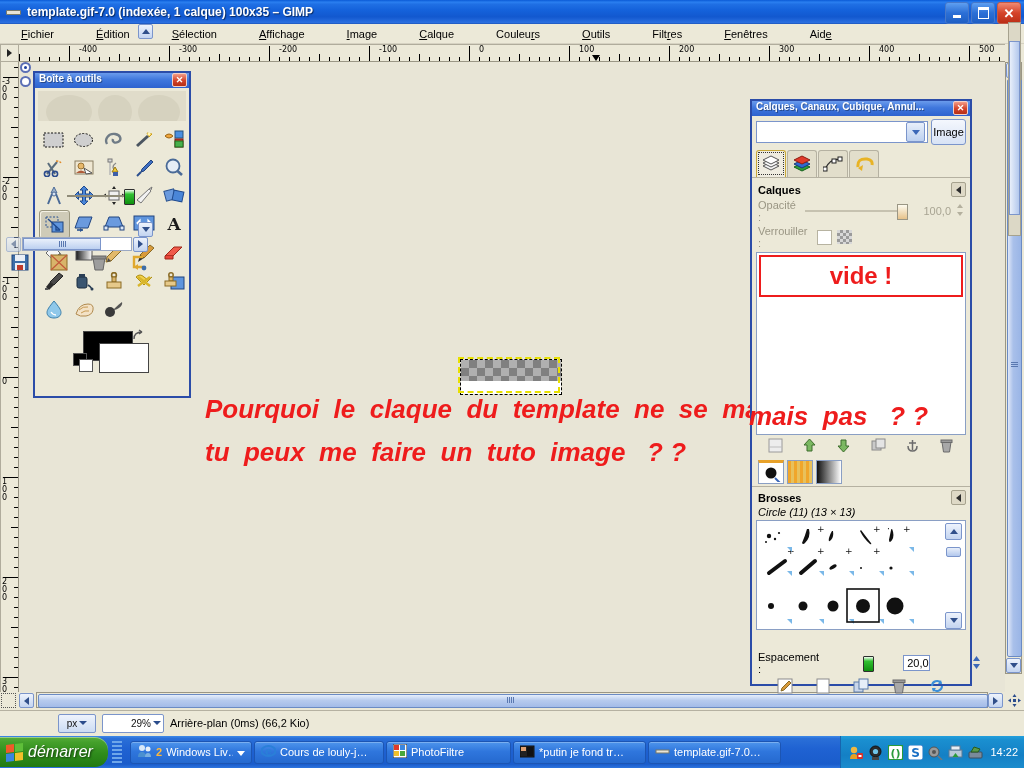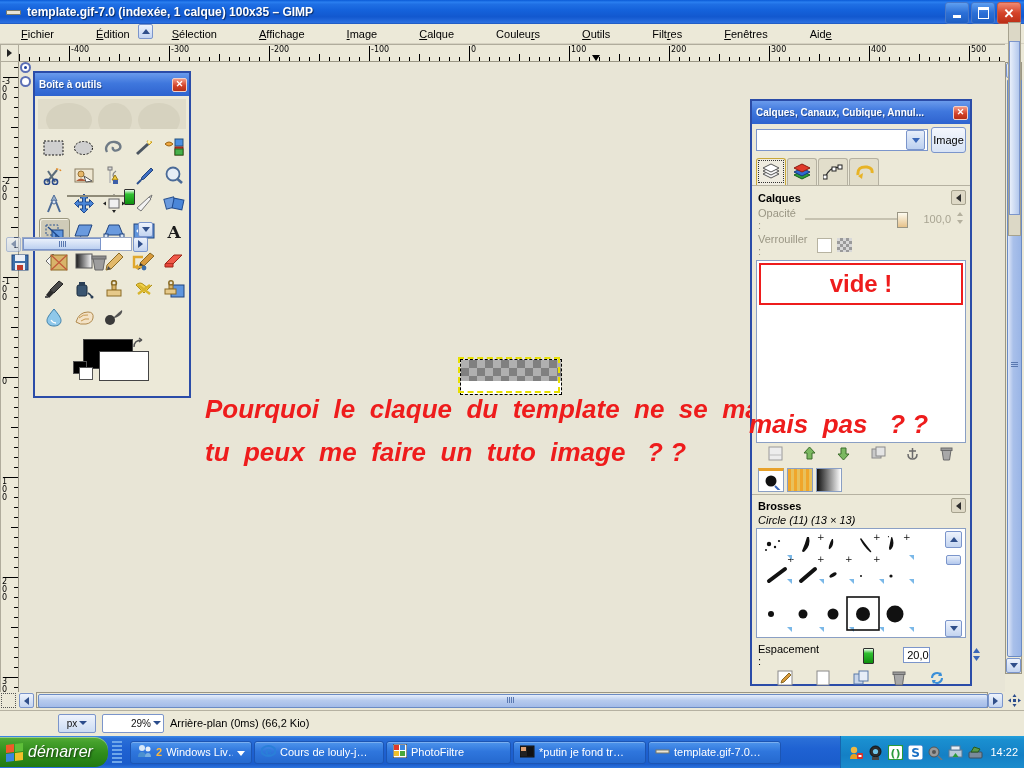--- a/index.html
+++ b/index.html
@@ -34,21 +34,21 @@
   .menubar{position:absolute;left:0;top:24px;width:1024px;height:19px;background:#ece9d8;display:flex;align-items:center;border-bottom:1px solid #d6d2c2;}
   .menubar .mi{padding:2px 21px;color:#000;font-size:11px;cursor:default;}
   .menubar .mi u{text-decoration:underline;}
 
   
   .ruler-corner{position:absolute;left:0;top:44px;width:19px;height:18px;background:#ece9d8;border:1px solid #b0ac9c;box-sizing:border-box;display:flex;align-items:center;justify-content:center;}
   .ruler-corner .arrow{width:0;height:0;border-left:5px solid #222;border-top:4px solid transparent;border-bottom:4px solid transparent;}
   .hruler{position:absolute;left:19px;top:44px;width:986px;height:18px;background:#ece9d8;border-top:1px solid #b0ac9c;border-bottom:1px solid #9a9685;box-sizing:border-box;overflow:hidden;}
   .vruler{position:absolute;left:0;top:62px;width:19px;height:630px;background:#ece9d8;border-left:1px solid #b0ac9c;border-right:1px solid #9a9685;box-sizing:border-box;overflow:hidden;}
   .tick{position:absolute;background:#000;}
-  .rlab{position:absolute;font-size:8px;color:#000;font-family:"DejaVu Sans",sans-serif;line-height:8px;}
+  .rlab{position:absolute;font-size:8px;color:#000;font-family:"DejaVu Sans",sans-serif;line-height:8px;margin-left:8px;}
   .vlab{position:absolute;font-size:8px;color:#000;font-family:"DejaVu Sans",sans-serif;width:9px;line-height:8px;word-break:break-all;text-align:left;}
 
   
   .canvas{position:absolute;left:19px;top:62px;width:986px;height:630px;background:#e8e5d6;overflow:hidden;}
   .canvas-img{position:absolute;left:441px;top:297px;width:102px;height:36px;}
   .checker{position:absolute;left:1px;top:1px;width:100px;height:21px;
     background-image:
       linear-gradient(45deg,#808080 25%,transparent 25%,transparent 75%,#808080 75%),
       linear-gradient(45deg,#808080 25%,transparent 25%,transparent 75%,#808080 75%);
     background-size:16px 16px;background-position:0 0,8px 8px;background-color:#b0b0b0;}
@@ -80,21 +80,21 @@
 
   
   .statusbar{position:absolute;left:0;top:710px;width:1024px;height:24px;background:#ece9d8;border-top:1px solid #b5b1a1;display:flex;align-items:center;}
   .unitsel{margin-left:58px;width:36px;height:17px;background:linear-gradient(to bottom,#eef3fc,#ccdcf4);border:1px solid #7b95cb;border-radius:2px;display:flex;align-items:center;justify-content:center;gap:2px;font-size:10px;color:#111;}
   .zoomsel{margin-left:6px;width:58px;height:17px;background:#fff;border:1px solid #7b95cb;border-radius:2px;display:flex;align-items:center;justify-content:flex-end;padding-right:2px;gap:2px;font-size:10px;color:#111;}
   .caret{width:0;height:0;border-left:4px solid transparent;border-right:4px solid transparent;border-top:4px solid #2b4c8c;}
   .statustext{margin-left:6px;font-size:11px;color:#000;}
 
   
   .dock{position:absolute;background:#ece9d8;border:2px solid #2b4ca8;box-sizing:border-box;}
-  .dock-title{height:23px;background:linear-gradient(to bottom,#6a9bec,#3f77dd 45%,#2e63cf);display:flex;align-items:center;padding:0 2px;}
+  .dock-title{height:15px;background:linear-gradient(to bottom,#6a9bec,#3f77dd 45%,#2e63cf);display:flex;padding:0 2px;}
   .dock-title .t{color:#fff;font-size:10px;font-weight:bold;flex:1;text-shadow:1px 1px 0 rgba(0,0,0,.35);padding-left:2px;}
   .dock-x{width:13px;height:12px;background:linear-gradient(to bottom,#f39b86,#d4432a 55%,#b52f16);border:1px solid #f2d0c7;border-radius:2px;color:#fff;font-size:9px;font-weight:bold;display:flex;align-items:center;justify-content:center;line-height:1;}
 
   
   #toolbox{left:33px;top:71px;width:158px;height:327px;}
   .tb-banner{height:30px;margin:3px;background:#e0dcca;position:relative;overflow:hidden;}
   .tb-banner .wilber{position:absolute;top:4px;border-radius:50%;background:#d6d2bf;}
   .toolgrid{display:grid;grid-template-columns:repeat(5,29px);gap:1px;padding:2px 4px;}
   .tool{width:29px;height:27px;display:flex;align-items:center;justify-content:center;font-size:15px;position:relative;}
   .tool.sel{background:#cfcbb8;border:1px solid #9b977f;border-radius:3px;box-shadow:inset 1px 1px 0 #f4f1e4;}
@@ -1021,21 +1021,21 @@
         <div class="sbtn up" style="position:relative;left:0;top:0;width:17px;height:17px;">
             <div class="ar"></div>
           </div>
         <div style="position:absolute;left:1px;top:24px;width:13px;height:8px;background:linear-gradient(to bottom,#e8effa,#b3c8ed);border:1px solid #7b95cb;border-radius:2px;"></div>
         <div class="sbtn down" style="position:absolute;left:0;top:89px;width:17px;height:17px;">
             <div class="ar"></div>
           </div>
       </div>
     </div>
 
-    <div class="dimrow" style="color:#000;padding-top:5px;gap:42px;">
+    <div class="dimrow" style="color:#000;padding-top:21px;gap:42px;">
       <span style="color:#000;">Espacement :</span>
       <span style="flex:1;height:2px;background:#8f8b78;position:relative;">
         <span class="slider-kn" style="left:2px;"></span>
       </span>
       <span style="width:42px;height:16px;background:#fff;border:1px solid #7b95cb;box-sizing:border-box;color:#000;font-size:11px;display:flex;align-items:center;padding-left:3px;">20,0</span>
       <span>
         <svg width="9" height="15">
             <path d="M4.5 1 l3.5 5 h-7z" fill="#3b67b8"></path>
             <path d="M4.5 14 l-3.5-5 h7z" fill="#3b67b8"></path>
           </svg>

